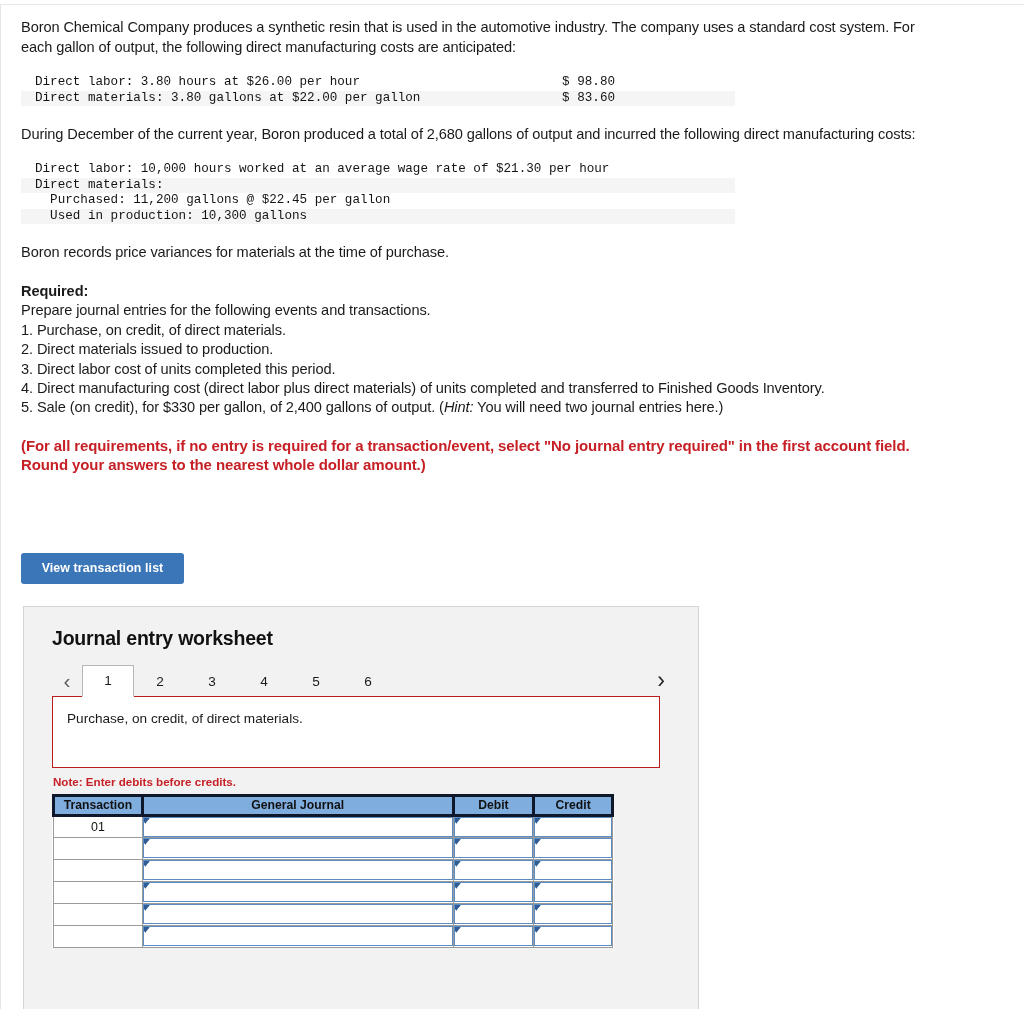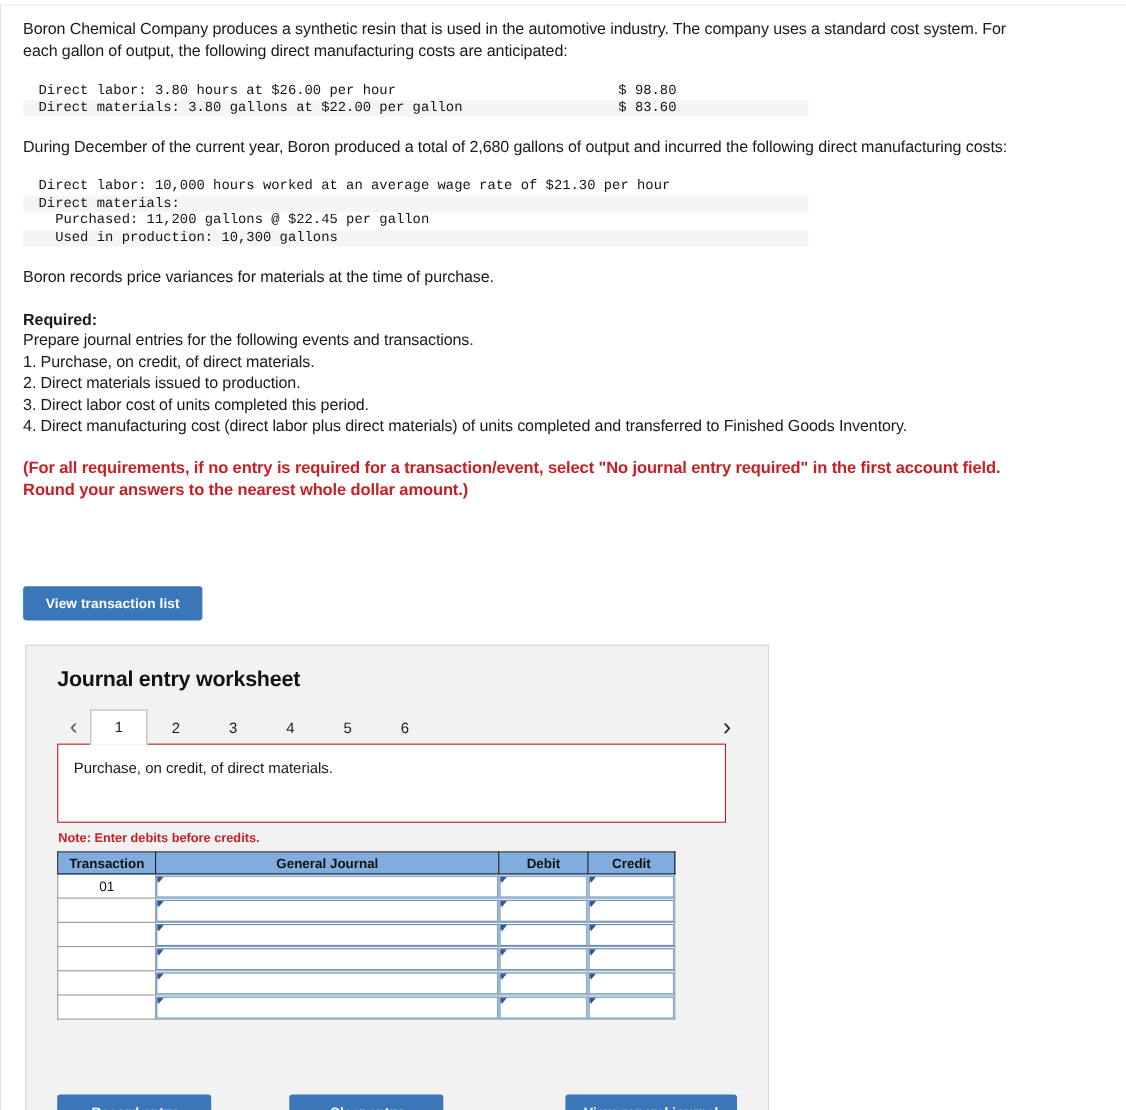--- a/index.html
+++ b/index.html
@@ -177,21 +177,21 @@
 
   
   table.journal {
     border-collapse: collapse;
     width: 562px;
     margin-top: 2px;
     background: #fff;
   }
   table.journal th {
     background: #7fadde;
-    border: 1px solid #0f172a;
+    border: 3px solid #0f172a;
     font-size: 12.2px;
     font-weight: bold;
     color: #111;
     height: 20px;
     padding: 1px 2px;
   }
   table.journal td {
     border: 1px solid #9a9a9a;
     height: 22px;
     padding: 0;
@@ -292,20 +292,21 @@
 
     <div class="spacer-20"></div>
 
     
     <div class="req-line bold">Required:</div>
     <div class="req-line">Prepare journal entries for the following events and transactions.</div>
     <div class="req-line">1. Purchase, on credit, of direct materials.</div>
     <div class="req-line">2. Direct materials issued to production.</div>
     <div class="req-line">3. Direct labor cost of units completed this period.</div>
     <div class="req-line">4. Direct manufacturing cost (direct labor plus direct materials) of units completed and transferred to Finished Goods Inventory.</div>
+    <div class="req-line"><span>5. Sale (on credit), for $330 per gallon, of 2,400 gallons of output. (</span><span class="ital">Hint:</span><span> You will need two journal entries here.)</span></div>
 
     <div class="spacer-18"></div>
 
     <div class="red-note">
       <div>(For all requirements, if no entry is required for a transaction/event, select "No journal entry required" in the first account field.</div>
       <div>Round your answers to the nearest whole dollar amount.)</div>
     </div>
 
     <div class="spacer-20"></div>
     <div class="spacer-10"></div>

